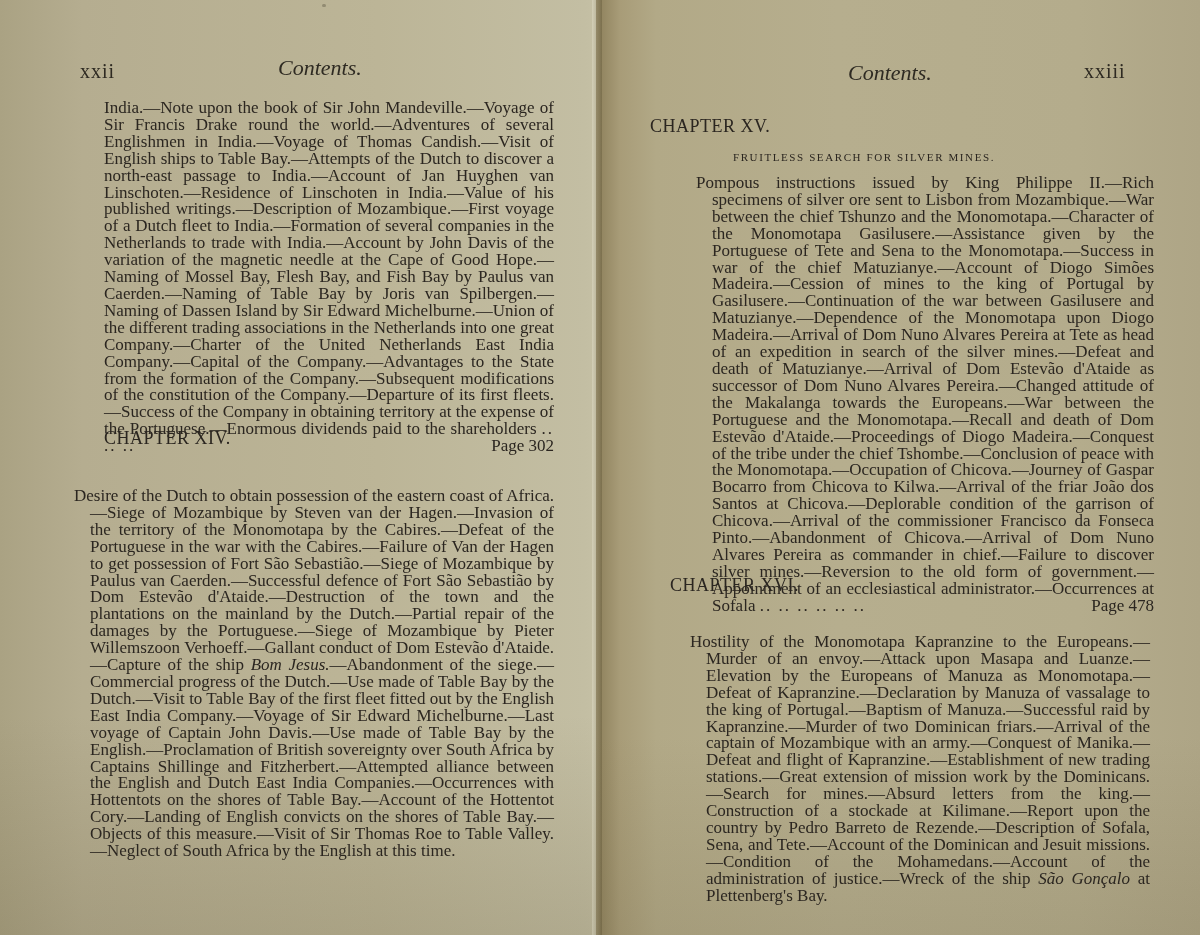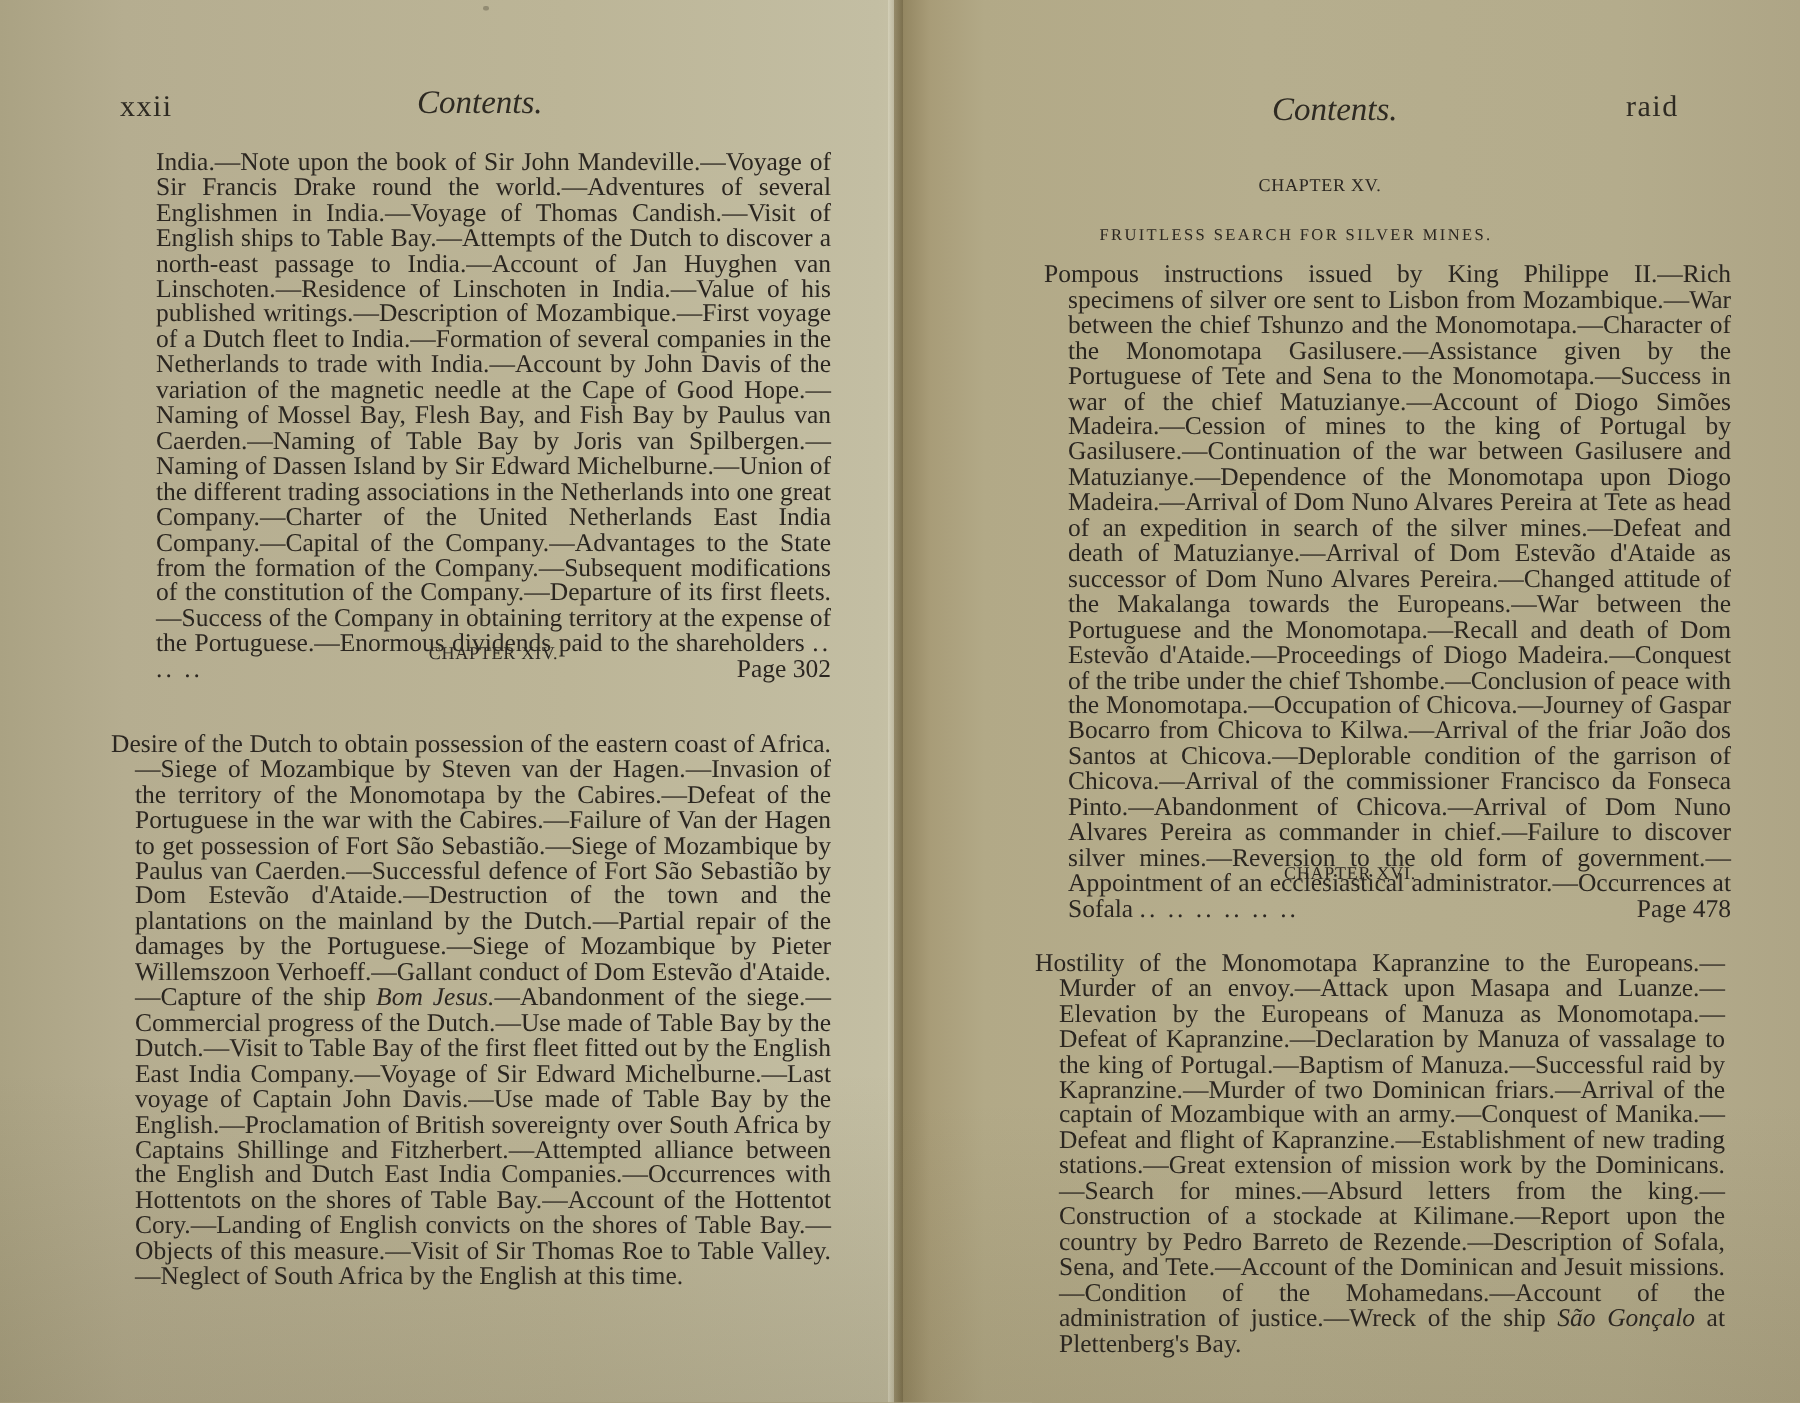--- a/index.html
+++ b/index.html
@@ -73,23 +73,22 @@
       text-align: justify;
       z-index: 1;
     }
     .block p {
       margin: 0;
       text-indent: -16px;
       padding-left: 16px;
     }
     .chapter-title {
       position: absolute;
-      font-size: 12px;
+      font-size: 18px;
       letter-spacing: 0.5px;
-      text-align: center;
       z-index: 1;
     }
     .chapter-subtitle {
       position: absolute;
       font-size: 11px;
       letter-spacing: 1.6px;
       text-align: center;
       z-index: 1;
     }
     .page-ref {
@@ -129,21 +128,21 @@
 
     <div class="chapter-title" style="left:104px; top:428px; width:450px;">CHAPTER XIV.</div>
 
     <div class="block" style="left:74px; top:488px; width:480px;">
       <p><span>Desire of the Dutch to obtain possession of the eastern coast of Africa.—Siege of Mozambique by Steven van der Hagen.—Invasion of the territory of the Monomotapa by the Cabires.—Defeat of the Portuguese in the war with the Cabires.—Failure of Van der Hagen to get possession of Fort São Sebastião.—Siege of Mozambique by Paulus van Caerden.—Successful defence of Fort São Sebastião by Dom Estevão d'Ataide.—Destruction of the town and the plantations on the mainland by the Dutch.—Partial repair of the damages by the Portuguese.—Siege of Mozambique by Pieter Willemszoon Verhoeff.—Gallant conduct of Dom Estevão d'Ataide.—Capture of the ship </span><span class="ital">Bom Jesus.</span><span>—Abandonment of the siege.—Commercial progress of the Dutch.—Use made of Table Bay by the Dutch.—Visit to Table Bay of the first fleet fitted out by the English East India Company.—Voyage of Sir Edward Michelburne.—Last voyage of Captain John Davis.—Use made of Table Bay by the English.—Proclamation of British sovereignty over South Africa by Captains Shillinge and Fitzherbert.—Attempted alliance between the English and Dutch East India Companies.—Occurrences with Hottentots on the shores of Table Bay.—Account of the Hottentot Cory.—Landing of English convicts on the shores of Table Bay.—Objects of this measure.—Visit of Sir Thomas Roe to Table Valley.—Neglect of South Africa by the English at this time.</span></p>
     </div>
   </div>
 
   <div class="page page-right">
     <span class="running-head" style="left:252px; top:60px;">Contents.</span>
-    <span class="folio" style="left:488px; top:60px;">raid</span>
+    <span class="folio" style="left:488px; top:60px;">xxiii</span>
 
     <div class="chapter-title" style="left:54px; top:116px; width:460px;">CHAPTER XV.</div>
     <div class="chapter-subtitle" style="left:38px; top:151px; width:460px;">FRUITLESS SEARCH FOR SILVER MINES.</div>
 
     <div class="block" style="left:56px; top:175px; width:458px;margin-left:44px;">
       <p>
         <span>Pompous instructions issued by King Philippe II.—Rich specimens of silver ore sent to Lisbon from Mozambique.—War between the chief Tshunzo and the Monomotapa.—Character of the Monomotapa Gasilusere.—Assistance given by the Portuguese of Tete and Sena to the Monomotapa.—Success in war of the chief Matuzianye.—Account of Diogo Simões Madeira.—Cession of mines to the king of Portugal by Gasilusere.—Continuation of the war between Gasilusere and Matuzianye.—Dependence of the Monomotapa upon Diogo Madeira.—Arrival of Dom Nuno Alvares Pereira at Tete as head of an expedition in search of the silver mines.—Defeat and death of Matuzianye.—Arrival of Dom Estevão d'Ataide as successor of Dom Nuno Alvares Pereira.—Changed attitude of the Makalanga towards the Europeans.—War between the Portuguese and the Monomotapa.—Recall and death of Dom Estevão d'Ataide.—Proceedings of Diogo Madeira.—Conquest of the tribe under the chief Tshombe.—Conclusion of peace with the Monomotapa.—Occupation of Chicova.—Journey of Gaspar Bocarro from Chicova to Kilwa.—Arrival of the friar João dos Santos at Chicova.—Deplorable condition of the garrison of Chicova.—Arrival of the commissioner Francisco da Fonseca Pinto.—Abandonment of Chicova.—Arrival of Dom Nuno Alvares Pereira as commander in chief.—Failure to discover silver mines.—Reversion to the old form of government.—Appointment of an ecclesiastical administrator.—Occurrences at Sofala</span>
         <span class="leaders">.. .. .. .. .. ..</span>
         <span class="page-ref">Page 478</span>
       </p>

